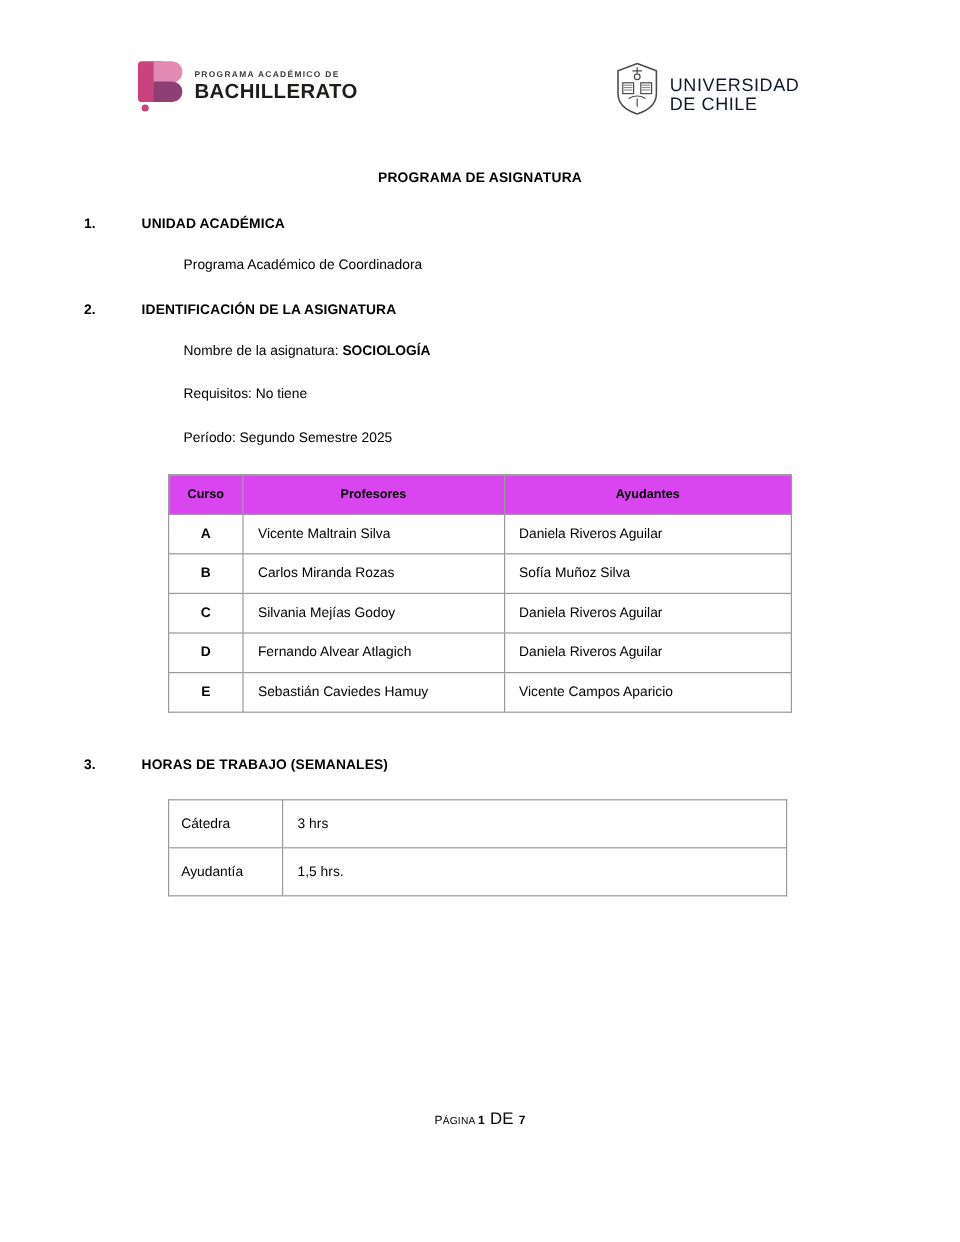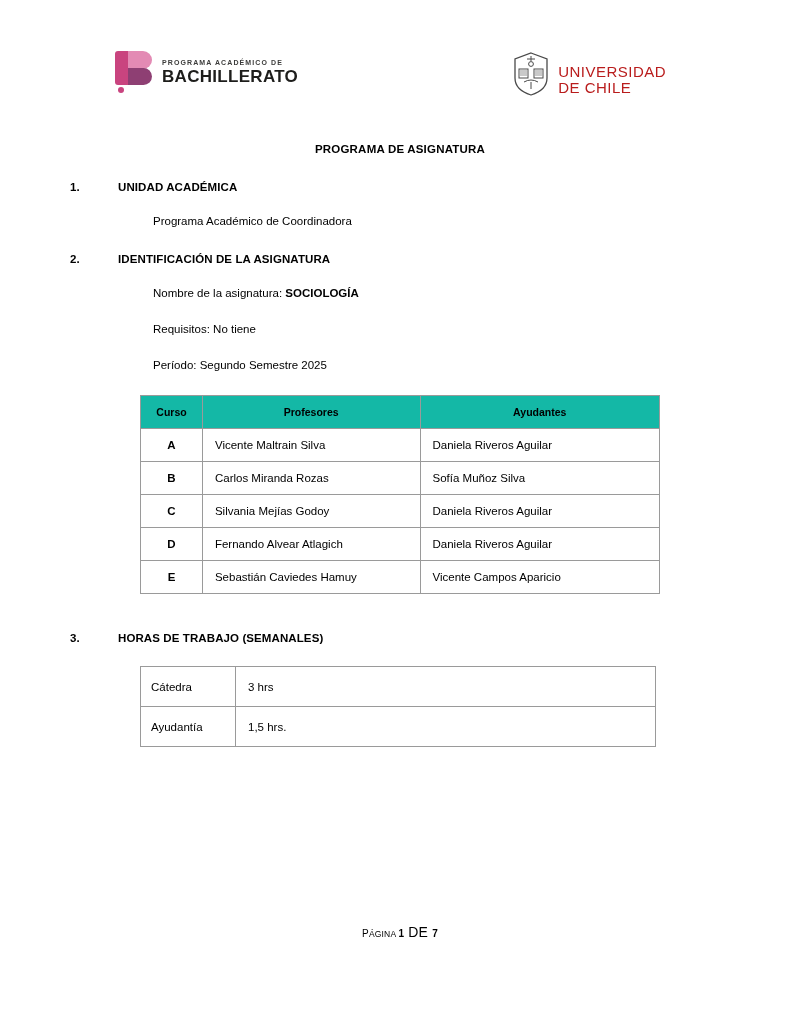--- a/index.html
+++ b/index.html
@@ -89,21 +89,21 @@
     margin-left: 215px;
   }
   .uchile-shield {
     width: 36px;
     height: 44px;
     margin-right: 9px;
   }
   .uchile-text {
     font-size: 15px;
     line-height: 16px;
-    color: #b91c1c;
+    color: #0f172a;
     letter-spacing: 0.5px;
     margin-top: 13px;
   }
 
   
   .doc-title {
     text-align: center;
     font-weight: bold;
     font-size: 11.5px;
     margin-top: 30px;
@@ -140,21 +140,21 @@
     margin-left: 70px;
     margin-top: 24px;
     width: 520px;
   }
   .tbl-courses th, .tbl-courses td {
     border: 1px solid #9a9a9a;
     padding: 8px 6px;
     height: 33px;
   }
   .tbl-courses th {
-    background: #14b8a6;
+    background: #d946ef;
     font-weight: bold;
     font-size: 10.5px;
     text-align: center;
   }
   .tbl-courses td.c-course {
     text-align: center;
     font-weight: bold;
     width: 62px;
   }
   .tbl-courses td.c-prof { width: 218px; padding-left: 12px; }

